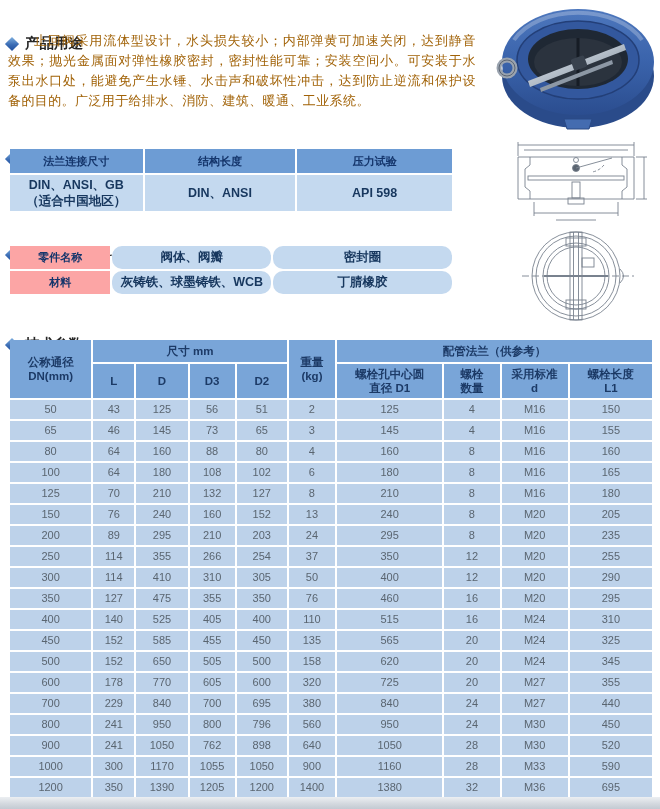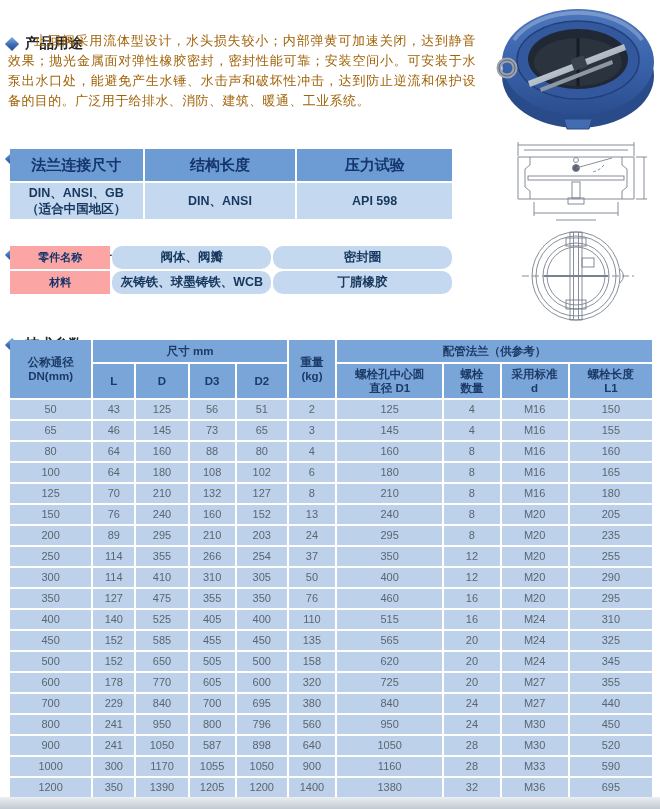--- a/index.html
+++ b/index.html
@@ -22,21 +22,21 @@
   #usage-body {
     position:absolute; top:31px; left:8px; width:468px;
     font-size:13px; line-height:20px; letter-spacing:.4px;
     color:#a16207; text-align:justify; text-indent:2em;
   }
   table { border-collapse:separate; border-spacing:2px; position:absolute; table-layout:fixed; }
   th, td { text-align:center; vertical-align:middle; padding:0 2px; white-space:pre-line; overflow:hidden; }
 
   
   #standards-table { top:147px; left:8px; width:446px; }
-  #standards-table th { background:#6d9cd4; color:#14356b; font-size:15px; font-weight:bold; height:32px; }
+  #standards-table th { background:#6d9cd4; color:#14356b; font-size:11px; font-weight:bold; height:24px; }
   #standards-table td { background:#c4d9ef; color:#17375e; font-size:12.5px; font-weight:bold; height:36px; line-height:16px; }
 
   
   #materials-table { top:244px; left:8px; width:446px; }
   #materials-table th { background:#fca5a5; color:#14356b; font-size:11px; font-weight:bold; height:23px; }
   #materials-table td { background:#c4d9ef; color:#17375e; font-size:12.5px; font-weight:bold; height:23px;border-radius:10px; }
 
   
   #tech-table { top:338px; left:8px; width:646px; }
   #tech-table th {
@@ -349,21 +349,21 @@
         <td>560</td>
         <td>950</td>
         <td>24</td>
         <td>M30</td>
         <td>450</td>
       </tr>
       <tr>
         <td>900</td>
         <td>241</td>
         <td>1050</td>
-        <td>587</td>
+        <td>762</td>
         <td>898</td>
         <td>640</td>
         <td>1050</td>
         <td>28</td>
         <td>M30</td>
         <td>520</td>
       </tr>
       <tr>
         <td>1000</td>
         <td>300</td>

